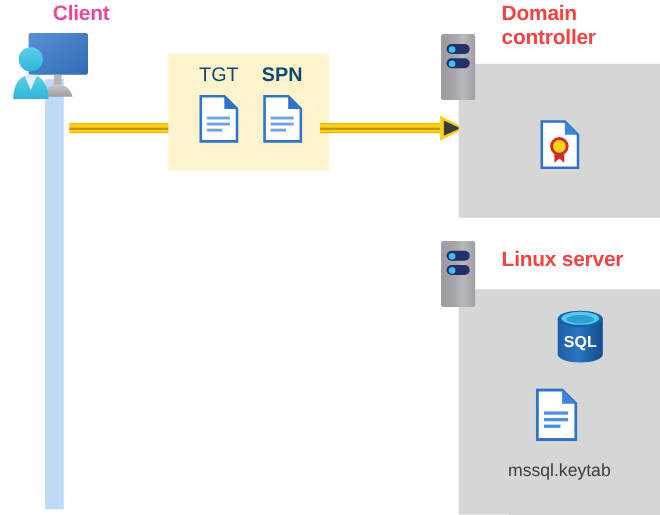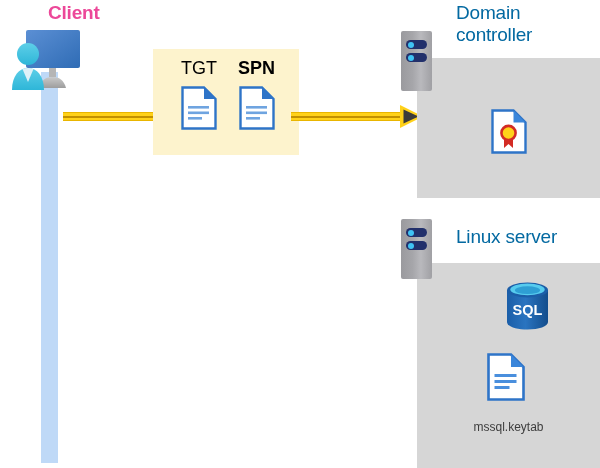--- a/index.html
+++ b/index.html
@@ -95,22 +95,22 @@
     width: 6px;
     height: 6px;
     border-radius: 50%;
     background: #3fc3f4;
   }
 
   
   .panel-title {
     position: absolute;
     font-size: 19px;
-    font-weight: normal;
-    color: #0369a1;
+    font-weight: bold;
+    color: #ef4444;
     letter-spacing: -0.2px;
     line-height: 1.18;
   }
   .title-dc  { left: 456px; top: 2px;   width: 145px; }
   .title-lnx { left: 456px; top: 226px; width: 150px; white-space: nowrap; }
 
   
   .yellow-box {
     position: absolute;
     left: 153px;
@@ -118,21 +118,21 @@
     width: 146px;
     height: 106px;
     background: #fdf3cd;
   }
 
   
   .doc-label {
     position: absolute;
     top: 58px;
     font-size: 18px;
-    color: #000000;
+    color: #0c4a6e;
     white-space: nowrap;
   }
   .label-tgt { left: 181px; }
   .label-spn { left: 238px; font-weight: bold; }
 
   
   .doc-icon { position: absolute; }
   .doc-tgt { left: 181px; top: 86px; width: 36px; height: 44px; }
   .doc-spn { left: 239px; top: 86px; width: 36px; height: 44px; }
   .doc-keytab { left: 487px; top: 353px; width: 38px; height: 48px; }
@@ -143,21 +143,21 @@
   
   .sql-icon { position: absolute; left: 505px; top: 281px; width: 45px; height: 50px; }
 
   
   .keytab-caption {
     position: absolute;
     left: 417px;
     top: 420px;
     width: 183px;
     text-align: center;
-    font-size: 12px;
+    font-size: 16px;
     color: #3d3d3d;
     white-space: nowrap;
   }
 
   
   .arrow-line {
     position: absolute;
     height: 9px;
     background: #ffd119;
     border-top: 1px solid #e9b500;

